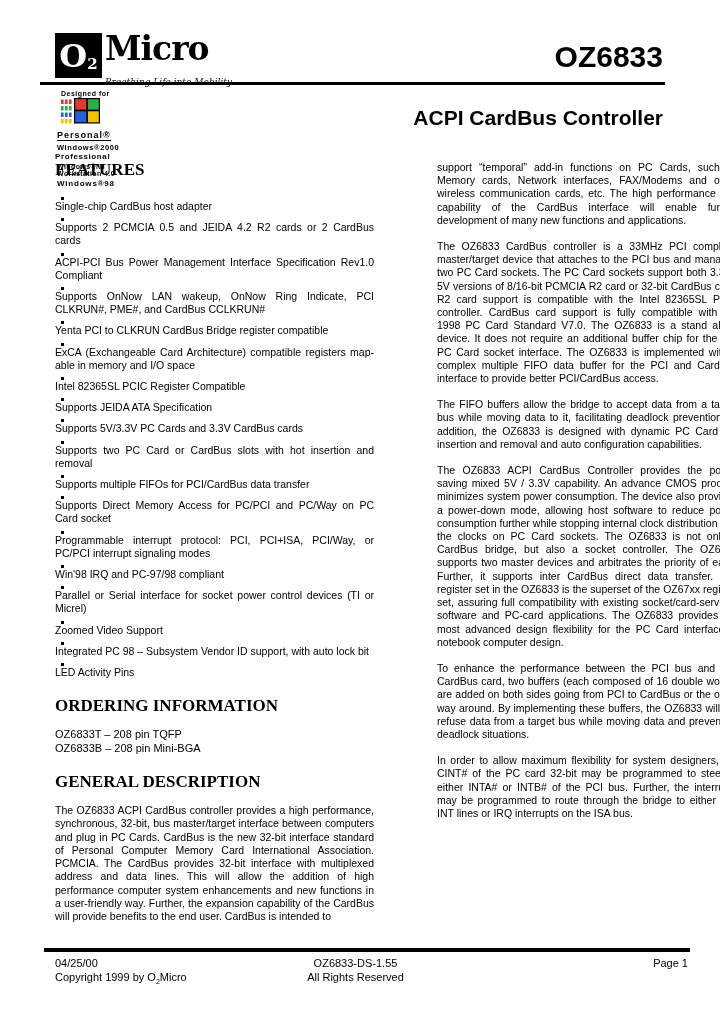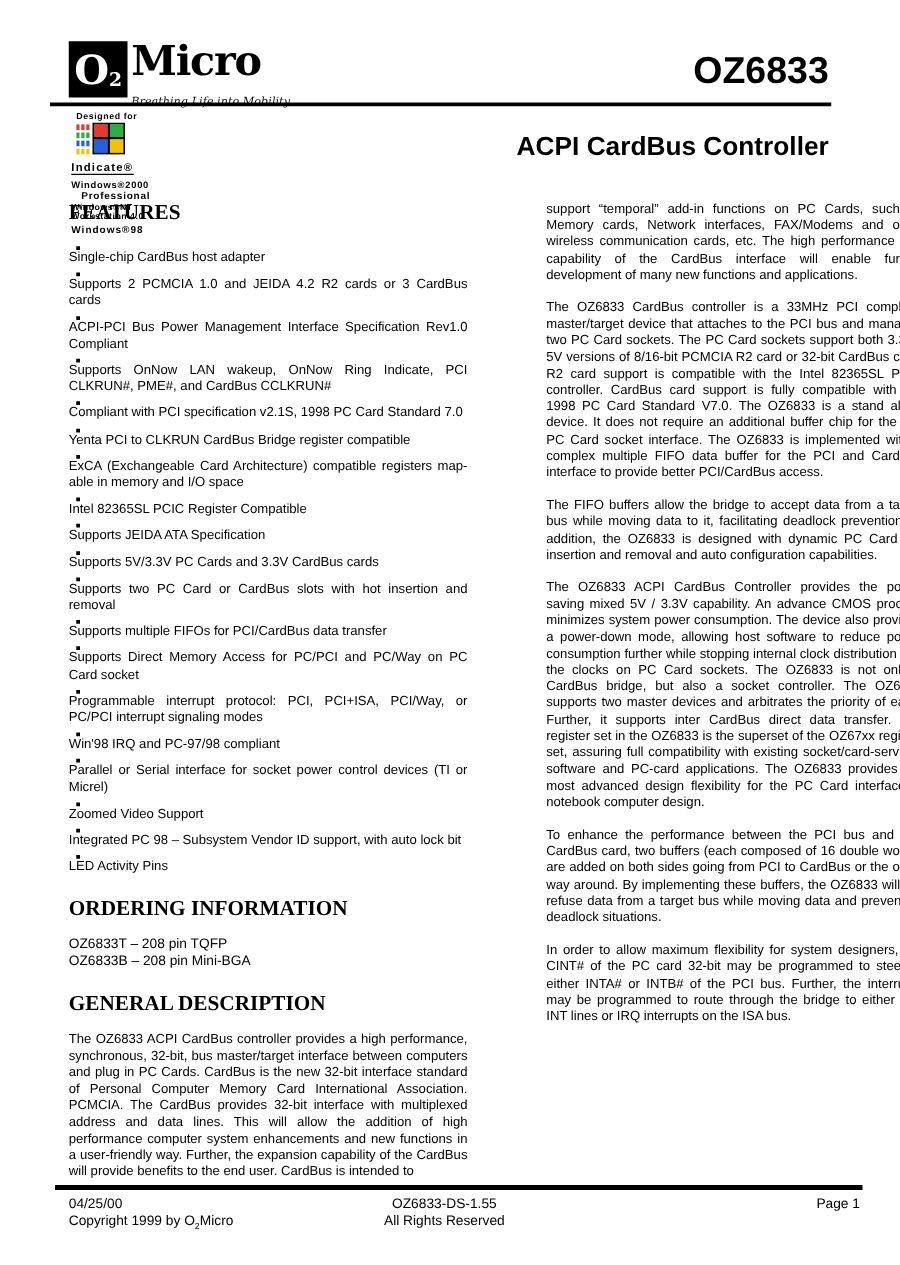--- a/index.html
+++ b/index.html
@@ -32,21 +32,21 @@
     font-size:30px;font-weight:bold;letter-spacing:0;
   }
   .header-rule{position:absolute;left:40px;top:82px;width:625px;height:3px;background:#000;}
   
   .badge{position:absolute;left:55px;top:90px;width:95px;font-weight:bold;}
   .badge div{white-space:nowrap;}
   .badge-designed{font-size:7px;letter-spacing:.5px;margin-left:6px;}
   .win-flag{display:block;margin:1px 0 0 6px;}
   .badge-ms{font-size:9px;letter-spacing:1px;border-bottom:1px solid #000;display:inline-block;margin-left:2px;}
   .badge-l1{font-size:7.5px;letter-spacing:.6px;margin-left:2px;margin-top:1px;}
-  .badge-l2{font-size:8px;letter-spacing:.6px;margin-left:10px;}
+  .badge-l2{font-size:8px;letter-spacing:.6px;margin-left:0;}
   .badge-l3{font-size:7px;letter-spacing:.4px;margin-left:2px;margin-top:2px;}
   .badge-l4{font-size:7px;letter-spacing:.4px;margin-left:2px;}
   .badge-l5{font-size:8px;letter-spacing:.8px;margin-left:2px;margin-top:2px;}
   
   .doc-title{
     position:absolute;top:106px;right:57px;margin:0;
     font-size:21px;font-weight:bold;
   }
   
   .col-left{position:absolute;left:55px;top:160px;width:319px;}
@@ -107,52 +107,48 @@
           <rect x="0" y="21" width="2.6" height="4.5"></rect>
           <rect x="4" y="21" width="2.6" height="4.5"></rect>
           <rect x="8" y="21" width="2.6" height="4.5"></rect>
         </g>
       <rect x="13" y="0" width="26" height="25.5" fill="#000"></rect>
       <rect x="14.2" y="1.2" width="11.1" height="10.4" fill="#e23a2e"></rect>
       <rect x="26.9" y="1.2" width="10.9" height="10.4" fill="#2dae45"></rect>
       <rect x="14.2" y="13.3" width="11.1" height="11" fill="#2760dd"></rect>
       <rect x="26.9" y="13.3" width="10.9" height="11" fill="#f4c300"></rect>
     </svg>
-    <div class="badge-ms">Indicate®</div>
+    <div class="badge-ms">Personal®</div>
     <div class="badge-l1">Windows®2000</div>
     <div class="badge-l2">Professional</div>
     <div class="badge-l3">Windows®NT</div>
     <div class="badge-l4">Workstation 4.0</div>
     <div class="badge-l5">Windows®98</div>
   </div>
 
   <h1 class="doc-title">ACPI CardBus Controller</h1>
 
   <section class="col-left">
     <h2 class="section">FEATURES</h2>
     <ul class="features">
       <li>
           <span class="bullet"></span>
           <span class="li-text">Single-chip CardBus host adapter</span>
         </li>
       <li>
           <span class="bullet"></span>
-          <span class="li-text">Supports 2 PCMCIA 1.0 and JEIDA 4.2 R2 cards or 3 CardBus cards</span>
+          <span class="li-text">Supports 2 PCMCIA 0.5 and JEIDA 4.2 R2 cards or 2 CardBus cards</span>
         </li>
       <li>
           <span class="bullet"></span>
           <span class="li-text">ACPI-PCI Bus Power Management Interface Specification Rev1.0 Compliant</span>
         </li>
       <li>
           <span class="bullet"></span>
           <span class="li-text">Supports OnNow LAN wakeup, OnNow Ring Indicate, PCI CLKRUN#, PME#, and CardBus CCLKRUN#</span>
-        </li>
-      <li>
-          <span class="bullet"></span>
-          <span class="li-text">Compliant with PCI specification v2.1S, 1998 PC Card Standard 7.0</span>
         </li>
       <li>
           <span class="bullet"></span>
           <span class="li-text">Yenta PCI to CLKRUN CardBus Bridge register compatible</span>
         </li>
       <li>
           <span class="bullet"></span>
           <span class="li-text">ExCA (Exchangeable Card Architecture) compatible registers map-able in memory and I/O space</span>
         </li>
       <li>

